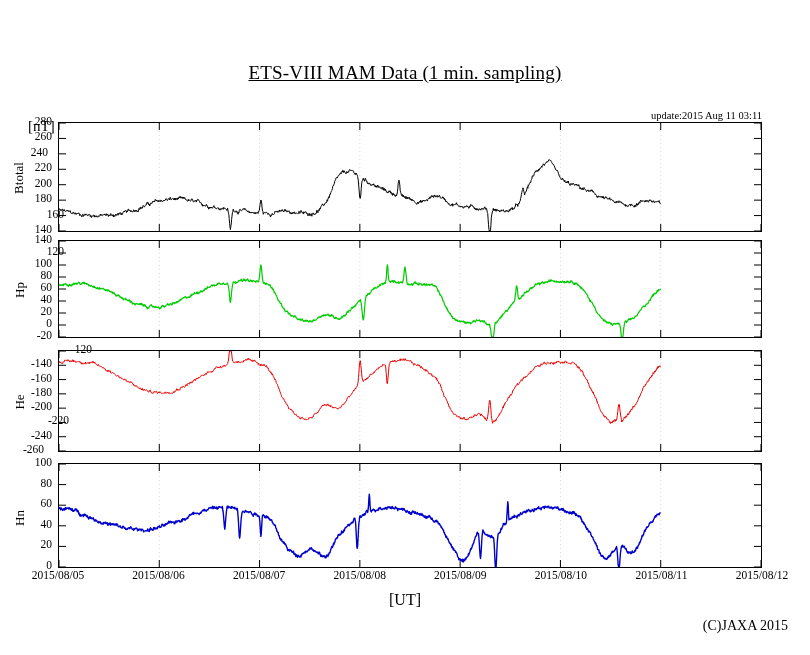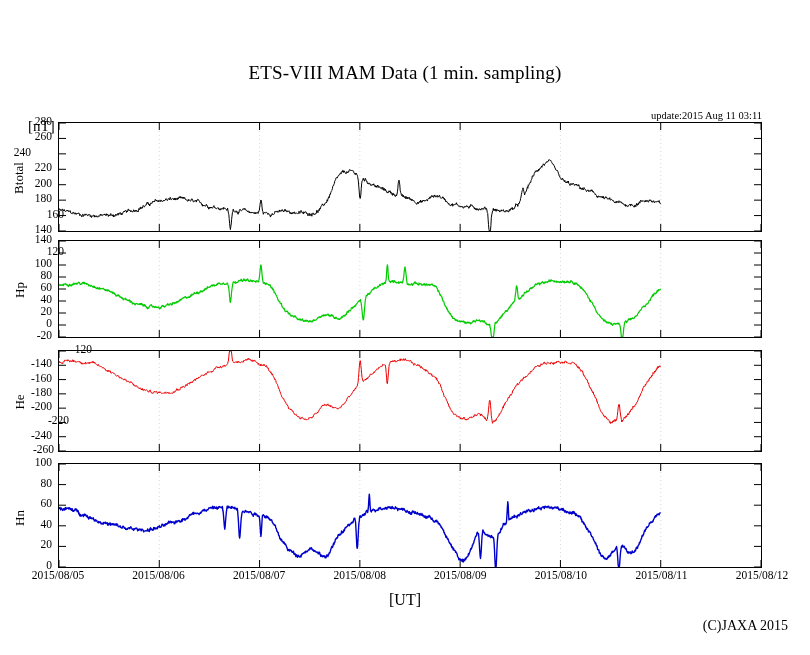--- a/index.html
+++ b/index.html
@@ -3,21 +3,21 @@
 <meta charset="utf-8">
 <style>
   html,body{margin:0;padding:0;}
   body{
     width:810px;height:655px;background:#ffffff;
     font-family:"Liberation Serif", serif;
     color:#000;position:relative;overflow:hidden;
   }
   #title{
     position:absolute;left:0;top:62px;width:810px;text-align:center;
-    font-size:19px;letter-spacing:0.2px;
+    font-size:19px;letter-spacing:0.2px;text-decoration:underline;
   }
   #unit-label{
     position:absolute;left:28px;top:86px;font-size:15px;margin-top:32px;
   }
   #update-label{
     position:absolute;right:48px;top:110px;font-size:10.5px;
   }
   #xaxis-title{
     position:absolute;left:0;top:591px;width:810px;text-align:center;font-size:16px;
   }
@@ -229,21 +229,21 @@
       <line x1="0" x2="7" y1="0" y2="0" class="tickmark"></line>
       <line x1="702" x2="695" y1="0" y2="0" class="tickmark"></line>
       <path d="M0.00 44.99 L0.40 43.83 L0.80 43.38 L1.20 44.21 L1.61 45.92 L2.01 44.01 L2.41 44.18 L2.81 45.19 L3.21 45.51 L3.61 46.53 L4.01 46.24 L4.42 44.64 L4.82 45.21 L5.22 44.70 L5.62 46.05 L6.02 44.34 L6.42 43.58 L6.82 45.26 L7.23 45.08 L7.63 43.85 L8.03 44.14 L8.43 44.35 L8.83 44.07 L9.23 43.90 L9.63 45.07 L10.04 43.67 L10.44 43.91 L10.84 44.51 L11.24 45.38 L11.64 44.49 L12.04 44.59 L12.44 46.25 L12.85 45.19 L13.25 44.78 L13.65 47.04 L14.05 46.35 L14.45 47.38 L14.85 47.35 L15.25 46.30 L15.66 46.41 L16.06 45.05 L16.46 46.07 L16.86 44.69 L17.26 45.18 L17.66 45.53 L18.06 47.58 L18.46 47.47 L18.87 46.33 L19.27 47.45 L19.67 49.71 L20.07 48.95 L20.47 51.14 L20.87 51.74 L21.27 50.36 L21.68 52.09 L22.08 52.25 L22.48 51.25 L22.88 51.54 L23.28 51.60 L23.68 50.80 L24.08 51.27 L24.49 52.53 L24.89 50.65 L25.29 50.03 L25.69 51.22 L26.09 50.88 L26.49 50.37 L26.89 51.36 L27.30 52.05 L27.70 52.67 L28.10 51.45 L28.50 52.81 L28.90 53.81 L29.30 53.23 L29.70 55.08 L30.11 53.69 L30.51 52.78 L30.91 53.98 L31.31 52.96 L31.71 54.19 L32.11 53.69 L32.51 54.45 L32.92 54.87 L33.32 54.41 L33.72 54.62 L34.12 53.62 L34.52 55.32 L34.92 55.30 L35.32 56.82 L35.73 56.23 L36.13 57.13 L36.53 55.81 L36.93 56.20 L37.33 56.81 L37.73 56.48 L38.13 57.44 L38.54 58.28 L38.94 58.17 L39.34 58.83 L39.74 57.41 L40.14 58.44 L40.54 57.98 L40.94 58.47 L41.35 57.88 L41.75 59.35 L42.15 59.97 L42.55 59.21 L42.95 59.89 L43.35 59.35 L43.75 59.69 L44.16 60.21 L44.56 58.46 L44.96 58.81 L45.36 58.88 L45.76 58.43 L46.16 59.54 L46.56 58.22 L46.97 59.41 L47.37 59.37 L47.77 59.26 L48.17 58.65 L48.57 61.03 L48.97 59.61 L49.37 61.00 L49.77 59.36 L50.18 59.40 L50.58 60.60 L50.98 58.94 L51.38 59.13 L51.78 61.26 L52.18 59.88 L52.58 60.08 L52.99 59.87 L53.39 60.55 L53.79 59.65 L54.19 60.79 L54.59 60.79 L54.99 59.78 L55.39 60.79 L55.80 61.03 L56.20 61.06 L56.60 59.96 L57.00 60.62 L57.40 61.42 L57.80 59.60 L58.20 60.23 L58.61 60.53 L59.01 62.18 L59.41 62.55 L59.81 62.59 L60.21 62.88 L60.61 62.42 L61.01 61.76 L61.42 62.35 L61.82 63.49 L62.22 63.72 L62.62 64.14 L63.02 64.13 L63.42 63.76 L63.82 62.12 L64.23 62.09 L64.63 62.82 L65.03 63.05 L65.43 64.40 L65.83 64.35 L66.23 63.87 L66.63 65.34 L67.04 65.27 L67.44 65.55 L67.84 64.72 L68.24 65.30 L68.64 65.05 L69.04 64.07 L69.44 64.12 L69.85 63.70 L70.25 63.80 L70.65 64.85 L71.05 63.67 L71.45 63.16 L71.85 62.80 L72.25 63.95 L72.66 64.19 L73.06 65.03 L73.46 65.33 L73.86 65.53 L74.26 64.87 L74.66 66.25 L75.06 64.72 L75.47 65.29 L75.87 64.99 L76.27 64.24 L76.67 64.53 L77.07 64.38 L77.47 64.01 L77.87 64.28 L78.28 65.51 L78.68 66.72 L79.08 65.55 L79.48 66.34 L79.88 65.21 L80.28 64.99 L80.68 65.84 L81.08 65.21 L81.49 65.79 L81.89 65.30 L82.29 66.80 L82.69 65.11 L83.09 65.23 L83.49 65.36 L83.89 65.86 L84.30 66.75 L84.70 67.90 L85.10 67.14 L85.50 67.14 L85.90 67.11 L86.30 66.82 L86.70 66.82 L87.11 66.88 L87.51 66.67 L87.91 66.36 L88.31 67.02 L88.71 64.99 L89.11 65.86 L89.51 66.81 L89.92 67.14 L90.32 67.53 L90.72 64.84 L91.12 65.45 L91.52 63.76 L91.92 65.82 L92.32 64.87 L92.73 64.96 L93.13 65.76 L93.53 66.16 L93.93 66.27 L94.33 65.91 L94.73 63.36 L95.13 64.12 L95.54 63.71 L95.94 65.13 L96.34 65.05 L96.74 63.96 L97.14 64.06 L97.54 64.05 L97.94 64.86 L98.35 64.77 L98.75 62.79 L99.15 62.99 L99.55 62.49 L99.95 62.20 L100.35 61.68 L100.75 63.27 L101.16 63.06 L101.56 63.23 L101.96 63.35 L102.36 62.14 L102.76 60.86 L103.16 60.14 L103.56 60.80 L103.97 60.54 L104.37 62.07 L104.77 61.40 L105.17 61.67 L105.57 60.36 L105.97 61.94 L106.37 60.48 L106.78 59.63 L107.18 60.48 L107.58 60.41 L107.98 60.36 L108.38 59.04 L108.78 58.74 L109.18 59.22 L109.59 57.27 L109.99 58.36 L110.39 58.75 L110.79 58.69 L111.19 57.29 L111.59 58.03 L111.99 57.49 L112.39 58.81 L112.80 57.72 L113.20 58.12 L113.60 58.25 L114.00 58.15 L114.40 57.86 L114.80 58.29 L115.20 59.72 L115.61 59.88 L116.01 58.43 L116.41 57.13 L116.81 58.85 L117.21 57.02 L117.61 58.09 L118.01 56.90 L118.42 57.78 L118.82 57.30 L119.22 56.71 L119.62 56.60 L120.02 56.43 L120.42 56.93 L120.82 57.90 L121.23 57.14 L121.63 58.00 L122.03 58.09 L122.43 57.18 L122.83 55.43 L123.23 57.27 L123.63 54.61 L124.04 55.45 L124.44 54.96 L124.84 55.61 L125.24 54.77 L125.64 54.88 L126.04 56.30 L126.44 55.41 L126.85 55.55 L127.25 54.52 L127.65 54.60 L128.05 54.51 L128.45 53.50 L128.85 54.44 L129.25 52.81 L129.66 52.58 L130.06 51.84 L130.46 50.66 L130.86 51.17 L131.26 51.22 L131.66 51.00 L132.06 50.11 L132.47 50.58 L132.87 49.68 L133.27 49.98 L133.67 48.93 L134.07 48.41 L134.47 50.33 L134.87 48.38 L135.28 49.60 L135.68 49.62 L136.08 49.50 L136.48 49.43 L136.88 49.10 L137.28 49.70 L137.68 49.42 L138.09 49.39 L138.49 49.11 L138.89 49.43 L139.29 49.50 L139.69 49.95 L140.09 50.55 L140.49 49.52 L140.90 49.65 L141.30 48.47 L141.70 49.34 L142.10 48.05 L142.50 48.17 L142.90 47.66 L143.30 46.50 L143.70 46.16 L144.11 46.05 L144.51 46.68 L144.91 45.64 L145.31 45.26 L145.71 46.74 L146.11 46.12 L146.51 46.18 L146.92 46.93 L147.32 47.17 L147.72 46.43 L148.12 45.66 L148.52 45.96 L148.92 45.92 L149.32 44.98 L149.73 43.93 L150.13 43.81 L150.53 44.09 L150.93 44.07 L151.33 44.01 L151.73 43.42 L152.13 43.33 L152.54 43.94 L152.94 43.22 L153.34 44.50 L153.74 42.20 L154.14 43.12 L154.54 44.59 L154.94 44.13 L155.35 42.62 L155.75 43.42 L156.15 44.12 L156.55 44.37 L156.95 44.30 L157.35 43.01 L157.75 44.42 L158.16 45.33 L158.56 43.35 L158.96 43.82 L159.36 44.22 L159.76 42.68 L160.16 43.12 L160.56 42.55 L160.97 43.15 L161.37 43.12 L161.77 43.47 L162.17 43.23 L162.57 43.82 L162.97 43.46 L163.37 42.37 L163.78 46.21 L164.18 47.78 L164.58 52.34 L164.98 57.42 L165.38 62.39 L165.78 65.18 L166.18 62.45 L166.59 56.57 L166.99 51.99 L167.39 47.89 L167.79 44.86 L168.19 42.10 L168.59 42.41 L168.99 43.98 L169.40 42.67 L169.80 42.32 L170.20 43.32 L170.60 43.32 L171.00 43.54 L171.40 44.08 L171.80 43.32 L172.21 42.71 L172.61 44.37 L173.01 42.53 L173.41 43.47 L173.81 43.17 L174.21 43.57 L174.61 44.05 L175.01 43.62 L175.42 44.77 L175.82 43.13 L176.22 44.68 L176.62 44.83 L177.02 44.91 L177.42 44.39 L177.82 46.15 L178.23 44.44 L178.63 47.01 L179.03 52.07 L179.43 57.36 L179.83 64.37 L180.23 71.75 L180.63 74.08 L181.04 71.57 L181.44 65.82 L181.84 59.55 L182.24 54.08 L182.64 51.38 L183.04 48.54 L183.44 47.97 L183.85 47.20 L184.25 47.67 L184.65 47.90 L185.05 48.07 L185.45 48.46 L185.85 47.57 L186.25 46.59 L186.66 46.42 L187.06 47.64 L187.46 47.91 L187.86 47.54 L188.26 48.03 L188.66 47.57 L189.06 47.69 L189.47 48.12 L189.87 48.73 L190.27 47.97 L190.67 47.62 L191.07 47.86 L191.47 47.57 L191.87 48.13 L192.28 48.71 L192.68 49.90 L193.08 50.19 L193.48 50.98 L193.88 50.95 L194.28 52.40 L194.68 50.89 L195.09 49.62 L195.49 49.06 L195.89 50.33 L196.29 49.13 L196.69 50.86 L197.09 50.34 L197.49 49.91 L197.90 50.36 L198.30 52.05 L198.70 51.62 L199.10 52.27 L199.50 52.07 L199.90 51.87 L200.30 53.22 L200.71 56.24 L201.11 62.10 L201.51 68.47 L201.91 72.47 L202.31 68.91 L202.71 61.95 L203.11 55.35 L203.52 51.44 L203.92 51.05 L204.32 50.64 L204.72 51.35 L205.12 51.55 L205.52 52.87 L205.92 53.57 L206.32 52.32 L206.73 53.90 L207.13 53.28 L207.53 51.95 L207.93 53.57 L208.33 52.73 L208.73 52.47 L209.13 53.95 L209.54 54.49 L209.94 54.06 L210.34 55.24 L210.74 54.91 L211.14 56.32 L211.54 56.17 L211.94 55.63 L212.35 56.00 L212.75 55.95 L213.15 57.82 L213.55 58.86 L213.95 59.02 L214.35 59.97 L214.75 59.95 L215.16 60.90 L215.56 61.21 L215.96 60.89 L216.36 61.35 L216.76 63.99 L217.16 64.32 L217.56 65.50 L217.97 67.36 L218.37 67.47 L218.77 68.33 L219.17 68.36 L219.57 71.23 L219.97 71.23 L220.37 72.63 L220.78 74.53 L221.18 74.23 L221.58 75.87 L221.98 76.12 L222.38 75.18 L222.78 75.98 L223.18 77.63 L223.59 77.52 L223.99 77.48 L224.39 79.04 L224.79 78.42 L225.19 78.28 L225.59 79.45 L225.99 80.49 L226.40 79.87 L226.80 80.90 L227.20 81.69 L227.60 82.69 L228.00 84.09 L228.40 85.11 L228.80 86.56 L229.21 85.55 L229.61 85.55 L230.01 86.46 L230.41 86.91 L230.81 85.46 L231.21 85.89 L231.61 86.32 L232.02 87.01 L232.42 86.52 L232.82 87.67 L233.22 88.40 L233.62 88.37 L234.02 88.23 L234.42 87.21 L234.83 89.59 L235.23 90.32 L235.63 89.41 L236.03 89.64 L236.43 91.11 L236.83 92.53 L237.23 91.79 L237.63 90.68 L238.04 92.10 L238.44 93.31 L238.84 92.94 L239.24 91.15 L239.64 92.02 L240.04 92.33 L240.44 92.70 L240.85 93.11 L241.25 91.97 L241.65 92.38 L242.05 92.89 L242.45 90.33 L242.85 90.75 L243.25 89.88 L243.66 89.66 L244.06 89.27 L244.46 89.24 L244.86 88.77 L245.26 88.74 L245.66 87.96 L246.06 89.14 L246.47 87.28 L246.87 87.35 L247.27 88.02 L247.67 87.27 L248.07 87.85 L248.47 87.25 L248.87 86.72 L249.28 86.00 L249.68 85.83 L250.08 86.05 L250.48 84.90 L250.88 84.02 L251.28 84.87 L251.68 84.98 L252.09 83.80 L252.49 83.70 L252.89 84.72 L253.29 85.84 L253.69 86.03 L254.09 85.72 L254.49 86.86 L254.90 87.30 L255.30 86.97 L255.70 86.45 L256.10 87.46 L256.50 87.30 L256.90 88.01 L257.30 88.03 L257.71 88.16 L258.11 88.57 L258.51 88.88 L258.91 87.98 L259.31 89.83 L259.71 88.67 L260.11 89.78 L260.52 88.10 L260.92 90.06 L261.32 90.29 L261.72 92.41 L262.12 91.00 L262.52 91.56 L262.92 92.35 L263.33 92.88 L263.73 91.78 L264.13 92.21 L264.53 92.43 L264.93 91.68 L265.33 92.68 L265.73 92.06 L266.14 93.83 L266.54 92.57 L266.94 93.86 L267.34 92.74 L267.74 90.91 L268.14 91.14 L268.54 91.33 L268.95 92.63 L269.35 90.17 L269.75 90.66 L270.15 89.34 L270.55 88.39 L270.95 88.70 L271.35 87.10 L271.75 85.70 L272.16 84.35 L272.56 83.38 L272.96 82.31 L273.36 83.47 L273.76 82.79 L274.16 80.89 L274.56 79.11 L274.97 80.57 L275.37 78.20 L275.77 78.61 L276.17 76.38 L276.57 75.07 L276.97 75.27 L277.37 74.23 L277.78 73.82 L278.18 74.15 L278.58 73.63 L278.98 71.31 L279.38 70.59 L279.78 71.25 L280.18 71.29 L280.59 70.22 L280.99 71.13 L281.39 70.61 L281.79 70.50 L282.19 69.26 L282.59 66.96 L282.99 68.19 L283.40 68.92 L283.80 67.75 L284.20 68.50 L284.60 67.28 L285.00 65.59 L285.40 66.75 L285.80 64.71 L286.21 63.64 L286.61 63.49 L287.01 63.69 L287.41 62.76 L287.81 62.57 L288.21 62.31 L288.61 61.60 L289.02 60.51 L289.42 61.06 L289.82 60.40 L290.22 61.77 L290.62 60.52 L291.02 60.67 L291.42 60.16 L291.83 59.95 L292.23 58.74 L292.63 59.05 L293.03 58.15 L293.43 58.59 L293.83 58.78 L294.23 57.57 L294.64 55.86 L295.04 54.43 L295.44 54.16 L295.84 54.43 L296.24 56.74 L296.64 58.95 L297.04 66.34 L297.45 74.37 L297.85 82.76 L298.25 84.25 L298.65 82.19 L299.05 74.59 L299.45 66.24 L299.85 59.93 L300.26 56.93 L300.66 52.69 L301.06 51.76 L301.46 52.24 L301.86 53.30 L302.26 53.15 L302.66 52.29 L303.06 52.03 L303.47 50.61 L303.87 50.73 L304.27 51.48 L304.67 51.28 L305.07 50.11 L305.47 49.49 L305.87 51.07 L306.28 49.91 L306.68 49.09 L307.08 47.53 L307.48 46.55 L307.88 46.81 L308.28 46.27 L308.68 48.45 L309.09 45.63 L309.49 41.96 L309.89 34.80 L310.29 30.16 L310.69 34.04 L311.09 41.65 L311.49 46.01 L311.90 47.35 L312.30 47.92 L312.70 47.02 L313.10 46.13 L313.50 46.25 L313.90 45.17 L314.30 45.17 L314.71 45.94 L315.11 45.72 L315.51 45.96 L315.91 46.85 L316.31 47.74 L316.71 46.52 L317.11 46.29 L317.52 46.41 L317.92 46.62 L318.32 46.16 L318.72 46.18 L319.12 45.09 L319.52 46.14 L319.92 44.03 L320.33 44.58 L320.73 44.26 L321.13 43.39 L321.53 43.89 L321.93 45.00 L322.33 45.49 L322.73 45.58 L323.14 45.48 L323.54 45.54 L323.94 44.61 L324.34 44.89 L324.74 44.50 L325.14 44.55 L325.54 44.98 L325.95 44.42 L326.35 43.57 L326.75 43.39 L327.15 44.94 L327.55 44.07 L327.95 45.14 L328.35 43.32 L328.76 43.45 L329.16 42.74 L329.56 43.61 L329.96 42.95 L330.36 42.84 L330.76 42.94 L331.16 44.16 L331.57 44.29 L331.97 43.07 L332.37 44.63 L332.77 43.60 L333.17 42.41 L333.57 43.59 L333.97 44.44 L334.37 43.79 L334.78 44.49 L335.18 44.79 L335.58 44.97 L335.98 44.65 L336.38 42.63 L336.78 43.68 L337.18 43.67 L337.59 44.41 L337.99 44.00 L338.39 44.66 L338.79 46.65 L339.19 45.02 L339.59 44.60 L339.99 44.75 L340.40 44.77 L340.80 45.52 L341.20 45.08 L341.60 45.22 L342.00 44.67 L342.40 45.20 L342.80 44.24 L343.21 45.14 L343.61 46.12 L344.01 44.53 L344.41 44.85 L344.81 45.66 L345.21 44.79 L345.61 45.80 L346.02 46.70 L346.42 47.03 L346.82 47.81 L347.22 48.18 L347.62 48.16 L348.02 46.37 L348.42 47.44 L348.83 47.45 L349.23 48.16 L349.63 48.75 L350.03 49.29 L350.43 47.69 L350.83 48.92 L351.23 49.87 L351.64 50.14 L352.04 48.78 L352.44 50.23 L352.84 48.99 L353.24 47.52 L353.64 47.00 L354.04 48.10 L354.45 47.66 L354.85 47.25 L355.25 48.82 L355.65 49.46 L356.05 48.96 L356.45 47.81 L356.85 49.33 L357.26 49.31 L357.66 49.93 L358.06 49.09 L358.46 48.37 L358.86 50.08 L359.26 50.03 L359.66 50.03 L360.07 49.74 L360.47 51.13 L360.87 49.89 L361.27 49.61 L361.67 50.89 L362.07 51.36 L362.47 50.31 L362.88 49.47 L363.28 50.22 L363.68 51.74 L364.08 51.15 L364.48 51.72 L364.88 52.04 L365.28 53.39 L365.68 51.97 L366.09 53.04 L366.49 52.03 L366.89 54.40 L367.29 52.46 L367.69 53.44 L368.09 53.99 L368.49 52.98 L368.90 52.30 L369.30 53.17 L369.70 52.95 L370.10 51.48 L370.50 51.83 L370.90 52.03 L371.30 53.57 L371.71 54.00 L372.11 55.09 L372.51 55.21 L372.91 53.91 L373.31 54.83 L373.71 56.02 L374.11 56.83 L374.52 56.76 L374.92 57.97 L375.32 57.92 L375.72 58.08 L376.12 57.23 L376.52 56.48 L376.92 57.45 L377.33 57.70 L377.73 56.21 L378.13 57.71 L378.53 57.53 L378.93 58.05 L379.33 59.79 L379.73 59.16 L380.14 60.14 L380.54 59.72 L380.94 61.04 L381.34 61.29 L381.74 61.72 L382.14 63.28 L382.54 63.00 L382.95 64.28 L383.35 64.27 L383.75 65.31 L384.15 66.13 L384.55 66.07 L384.95 68.68 L385.35 68.57 L385.76 70.00 L386.16 70.54 L386.56 71.76 L386.96 73.32 L387.36 72.12 L387.76 72.81 L388.16 74.45 L388.57 75.07 L388.97 74.76 L389.37 75.98 L389.77 77.16 L390.17 78.37 L390.57 79.02 L390.97 78.88 L391.38 80.03 L391.78 80.90 L392.18 80.34 L392.58 82.84 L392.98 83.76 L393.38 82.85 L393.78 83.37 L394.19 85.79 L394.59 84.50 L394.99 86.08 L395.39 86.25 L395.79 86.51 L396.19 86.65 L396.59 88.32 L396.99 87.82 L397.40 88.57 L397.80 89.21 L398.20 90.54 L398.60 92.38 L399.00 93.08 L399.40 93.58 L399.80 95.72 L400.21 94.88 L400.61 94.71 L401.01 94.71 L401.41 96.07 L401.81 95.39 L402.21 96.45 L402.61 96.11 L403.02 97.31 L403.42 95.29 L403.82 96.08 L404.22 97.99 L404.62 95.48 L405.02 96.35 L405.42 96.78 L405.83 96.07 L406.23 94.28 L406.63 95.50 L407.03 94.70 L407.43 93.61 L407.83 93.25 L408.23 92.55 L408.64 92.74 L409.04 91.96 L409.44 89.71 L409.84 90.79 L410.24 89.62 L410.64 88.20 L411.04 87.25 L411.45 85.62 L411.85 84.35 L412.25 85.17 L412.65 83.99 L413.05 83.02 L413.45 81.01 L413.85 81.14 L414.26 79.37 L414.66 79.08 L415.06 77.06 L415.46 75.99 L415.86 74.70 L416.26 73.38 L416.66 72.29 L417.07 72.18 L417.47 71.88 L417.87 69.35 L418.27 68.19 L418.67 69.53 L419.07 69.20 L419.47 69.58 L419.88 73.78 L420.28 78.99 L420.68 85.78 L421.08 91.30 L421.48 94.44 L421.88 91.27 L422.28 86.17 L422.69 77.84 L423.09 72.04 L423.49 69.19 L423.89 65.83 L424.29 66.84 L424.69 67.84 L425.09 68.85 L425.50 68.76 L425.90 69.90 L426.30 70.63 L426.70 70.49 L427.10 70.77 L427.50 71.06 L427.90 70.42 L428.30 71.11 L428.71 70.93 L429.11 72.42 L429.51 71.11 L429.91 72.11 L430.31 71.50 L430.71 72.74 L431.11 72.70 L431.52 72.33 L431.92 73.66 L432.32 71.57 L432.72 72.04 L433.12 73.22 L433.52 72.99 L433.92 73.90 L434.33 73.61 L434.73 74.69 L435.13 79.62 L435.53 86.44 L435.93 95.99 L436.33 103.00 L436.73 103.00 L437.14 102.66 L437.54 94.79 L437.94 85.29 L438.34 77.39 L438.74 73.08 L439.14 69.92 L439.54 69.43 L439.95 69.56 L440.35 68.39 L440.75 68.32 L441.15 68.55 L441.55 66.86 L441.95 64.57 L442.35 65.41 L442.76 65.06 L443.16 63.19 L443.56 62.74 L443.96 61.22 L444.36 59.52 L444.76 60.43 L445.16 59.49 L445.57 60.76 L445.97 60.80 L446.37 59.36 L446.77 60.14 L447.17 59.51 L447.57 57.04 L447.97 50.47 L448.38 43.42 L448.78 37.75 L449.18 40.97 L449.58 50.27 L449.98 55.89 L450.38 55.02 L450.78 54.81 L451.19 55.21 L451.59 54.34 L451.99 54.94 L452.39 54.23 L452.79 54.36 L453.19 52.70 L453.59 53.88 L454.00 53.40 L454.40 52.73 L454.80 53.31 L455.20 51.14 L455.60 53.24 L456.00 52.33 L456.40 52.14 L456.81 52.63 L457.21 52.68 L457.61 52.17 L458.01 54.00 L458.41 51.76 L458.81 51.26 L459.21 50.92 L459.61 50.68 L460.02 51.91 L460.42 50.68 L460.82 51.12 L461.22 49.68 L461.62 48.62 L462.02 49.36 L462.42 50.02 L462.83 50.48 L463.23 49.66 L463.63 49.31 L464.03 47.90 L464.43 48.41 L464.83 48.20 L465.23 47.27 L465.64 48.13 L466.04 48.38 L466.44 47.37 L466.84 48.83 L467.24 47.07 L467.64 46.27 L468.04 47.64 L468.45 47.26 L468.85 46.79 L469.25 45.50 L469.65 45.66 L470.05 45.88 L470.45 46.41 L470.85 47.41 L471.26 46.47 L471.66 47.81 L472.06 47.24 L472.46 47.12 L472.86 46.54 L473.26 45.34 L473.66 46.08 L474.07 46.87 L474.47 46.93 L474.87 47.72 L475.27 44.79 L475.67 45.06 L476.07 45.92 L476.47 45.28 L476.88 44.67 L477.28 45.65 L477.68 45.06 L478.08 44.32 L478.48 43.83 L478.88 44.47 L479.28 44.16 L479.69 42.62 L480.09 44.61 L480.49 44.45 L480.89 44.87 L481.29 44.25 L481.69 44.30 L482.09 45.88 L482.50 44.19 L482.90 43.82 L483.30 43.15 L483.70 42.96 L484.10 42.86 L484.50 43.40 L484.90 42.68 L485.31 44.58 L485.71 42.46 L486.11 43.39 L486.51 42.26 L486.91 42.69 L487.31 42.89 L487.71 43.36 L488.12 43.57 L488.52 42.56 L488.92 42.73 L489.32 42.27 L489.72 42.25 L490.12 43.88 L490.52 43.33 L490.92 44.08 L491.33 43.12 L491.73 44.11 L492.13 43.95 L492.53 42.89 L492.93 43.39 L493.33 44.81 L493.73 44.93 L494.14 43.72 L494.54 43.96 L494.94 44.17 L495.34 43.65 L495.74 43.06 L496.14 43.41 L496.54 43.08 L496.95 44.00 L497.35 43.68 L497.75 43.12 L498.15 44.38 L498.55 42.99 L498.95 43.20 L499.35 44.40 L499.76 45.72 L500.16 45.97 L500.56 46.02 L500.96 44.92 L501.36 45.85 L501.76 45.79 L502.16 45.57 L502.57 44.94 L502.97 44.39 L503.37 45.93 L503.77 46.31 L504.17 44.55 L504.57 46.30 L504.97 46.71 L505.38 46.26 L505.78 48.04 L506.18 46.78 L506.58 47.17 L506.98 48.28 L507.38 47.42 L507.78 48.76 L508.19 47.86 L508.59 47.66 L508.99 48.06 L509.39 48.31 L509.79 48.77 L510.19 49.85 L510.59 48.18 L511.00 47.84 L511.40 49.26 L511.80 49.29 L512.20 48.89 L512.60 49.97 L513.00 48.07 L513.40 47.83 L513.81 49.49 L514.21 47.46 L514.61 48.32 L515.01 49.12 L515.41 48.01 L515.81 49.74 L516.21 49.39 L516.62 51.48 L517.02 49.60 L517.42 50.43 L517.82 51.59 L518.22 51.42 L518.62 51.72 L519.02 52.17 L519.43 52.84 L519.83 51.58 L520.23 52.33 L520.63 52.08 L521.03 52.14 L521.43 53.81 L521.83 53.09 L522.24 55.42 L522.64 55.08 L523.04 57.92 L523.44 57.37 L523.84 58.25 L524.24 57.98 L524.64 59.73 L525.04 58.93 L525.45 60.23 L525.85 60.70 L526.25 61.25 L526.65 63.20 L527.05 62.80 L527.45 64.62 L527.85 65.38 L528.26 64.50 L528.66 65.01 L529.06 66.14 L529.46 67.93 L529.86 66.99 L530.26 67.21 L530.66 67.33 L531.07 68.40 L531.47 68.44 L531.87 70.65 L532.27 71.37 L532.67 72.49 L533.07 72.58 L533.47 72.93 L533.88 73.55 L534.28 74.95 L534.68 75.88 L535.08 76.80 L535.48 77.50 L535.88 77.83 L536.28 79.47 L536.69 78.91 L537.09 80.29 L537.49 81.79 L537.89 81.51 L538.29 83.47 L538.69 85.59 L539.09 85.45 L539.50 85.99 L539.90 85.96 L540.30 89.05 L540.70 89.21 L541.10 88.75 L541.50 90.22 L541.90 91.34 L542.31 92.21 L542.71 92.40 L543.11 91.33 L543.51 91.92 L543.91 92.80 L544.31 92.17 L544.71 93.44 L545.12 94.56 L545.52 93.95 L545.92 94.88 L546.32 95.03 L546.72 94.30 L547.12 94.54 L547.52 95.40 L547.93 95.02 L548.33 94.63 L548.73 93.13 L549.13 92.84 L549.53 93.58 L549.93 91.60 L550.33 92.49 L550.74 92.05 L551.14 91.09 L551.54 91.90 L551.94 89.64 L552.34 89.28 L552.74 88.31 L553.14 87.39 L553.55 88.54 L553.95 87.13 L554.35 87.79 L554.75 87.39 L555.15 87.00 L555.55 86.89 L555.95 85.58 L556.35 85.60 L556.76 83.88 L557.16 84.29 L557.56 82.51 L557.96 85.15 L558.36 89.25 L558.76 94.42 L559.16 101.03 L559.57 103.00 L559.97 103.00 L560.37 103.00 L560.77 98.35 L561.17 92.69 L561.57 88.04 L561.97 85.50 L562.38 82.80 L562.78 81.91 L563.18 82.61 L563.58 81.26 L563.98 83.19 L564.38 82.88 L564.78 82.92 L565.19 82.12 L565.59 83.29 L565.99 84.27 L566.39 84.97 L566.79 84.35 L567.19 84.90 L567.59 86.49 L568.00 87.64 L568.40 88.41 L568.80 87.66 L569.20 89.28 L569.60 88.36 L570.00 88.03 L570.40 88.94 L570.81 88.37 L571.21 88.52 L571.61 87.94 L572.01 89.78 L572.41 89.04 L572.81 88.82 L573.21 87.04 L573.62 88.06 L574.02 88.60 L574.42 88.23 L574.82 87.96 L575.22 88.22 L575.62 87.09 L576.02 86.14 L576.43 87.06 L576.83 85.28 L577.23 83.63 L577.63 84.36 L578.03 83.06 L578.43 84.31 L578.83 82.73 L579.24 81.46 L579.64 80.91 L580.04 80.66 L580.44 78.38 L580.84 78.97 L581.24 77.72 L581.64 76.53 L582.05 75.07 L582.45 74.82 L582.85 72.69 L583.25 71.17 L583.65 72.22 L584.05 71.50 L584.45 70.86 L584.86 69.08 L585.26 67.60 L585.66 66.22 L586.06 67.25 L586.46 65.71 L586.86 65.50 L587.26 64.03 L587.66 62.96 L588.07 63.54 L588.47 63.36 L588.87 62.62 L589.27 62.55 L589.67 61.68 L590.07 60.49 L590.47 58.91 L590.88 59.16 L591.28 59.04 L591.68 57.90 L592.08 58.63 L592.48 58.58 L592.88 57.97 L593.28 57.26 L593.69 57.94 L594.09 57.23 L594.49 55.68 L594.89 55.13 L595.29 54.03 L595.69 52.61 L596.09 53.15 L596.50 51.78 L596.90 52.77 L597.30 51.55 L597.70 51.87 L598.10 50.28 L598.50 50.65 L598.90 50.64 L599.31 49.79 L599.71 49.94 L600.11 50.88 L600.51 49.36 L600.91 48.87 L601.31 48.89 L601.71 48.96 " fill="none" stroke="#0000cc" stroke-width="1.4" stroke-linejoin="round"></path>
     </svg>
   </div>
 <div class="ylabel" style="left:-10px;top:510px;width:60px;">Hn</div>
 
 <div id="yticks">
     <div class="ytick" style="left: 0px; top: 116px; width: 52px;">280</div>
     <div class="ytick" style="left: 0px; top: 131.429px; width: 52px;">260</div>
-    <div class="ytick" style="left: 0px; top: 146.857px; width: 31px;">240</div>
+    <div class="ytick" style="left: 0px; top: 146.857px; width: 40px; padding-left: 8px;">240</div>
     <div class="ytick" style="left: 0px; top: 162.286px; width: 52px;">220</div>
     <div class="ytick" style="left: 0px; top: 177.714px; width: 52px;">200</div>
     <div class="ytick" style="left: 0px; top: 193.143px; width: 52px;">180</div>
     <div class="ytick" style="left: 0px; top: 208.571px; width: 64px;">160</div>
     <div class="ytick" style="left: 0px; top: 224px; width: 52px;">140</div>
     <div class="ytick" style="left: 0px; top: 234px; width: 52px;">140</div>
     <div class="ytick" style="left: 0px; top: 246px; width: 64px;">120</div>
     <div class="ytick" style="left: 0px; top: 258px; width: 52px;">100</div>
     <div class="ytick" style="left: 0px; top: 270px; width: 52px;">80</div>
     <div class="ytick" style="left: 0px; top: 282px; width: 52px;">60</div>
@@ -251,21 +251,21 @@
     <div class="ytick" style="left: 0px; top: 306px; width: 52px;">20</div>
     <div class="ytick" style="left: 0px; top: 318px; width: 52px;">0</div>
     <div class="ytick" style="left: 0px; top: 330px; width: 52px;">-20</div>
     <div class="ytick" style="left: 0px; top: 344px; width: 52px; padding-left: 40px;">-120</div>
     <div class="ytick" style="left: 0px; top: 358.286px; width: 52px;">-140</div>
     <div class="ytick" style="left: 0px; top: 372.571px; width: 52px;">-160</div>
     <div class="ytick" style="left: 0px; top: 386.857px; width: 52px;">-180</div>
     <div class="ytick" style="left: 0px; top: 401.143px; width: 52px;">-200</div>
     <div class="ytick" style="left: 0px; top: 415.429px; width: 69px;">-220</div>
     <div class="ytick" style="left: 0px; top: 429.714px; width: 52px;">-240</div>
-    <div class="ytick" style="left: 0px; top: 444px; width: 54px;">-260</div>
+    <div class="ytick" style="left: 0px; top: 444px; width: 44px;">-260</div>
     <div class="ytick" style="left: 0px; top: 457px; width: 52px;">100</div>
     <div class="ytick" style="left: 0px; top: 477.6px; width: 52px;">80</div>
     <div class="ytick" style="left: 0px; top: 498.2px; width: 52px;">60</div>
     <div class="ytick" style="left: 0px; top: 518.8px; width: 52px;">40</div>
     <div class="ytick" style="left: 0px; top: 539.4px; width: 52px;">20</div>
     <div class="ytick" style="left: 0px; top: 560px; width: 52px;">0</div>
   </div>
 <div id="xticks">
     <div class="xtick" style="left: 18px; top: 570px;">2015/08/05</div>
     <div class="xtick" style="left: 118.571px; top: 570px;">2015/08/06</div>

